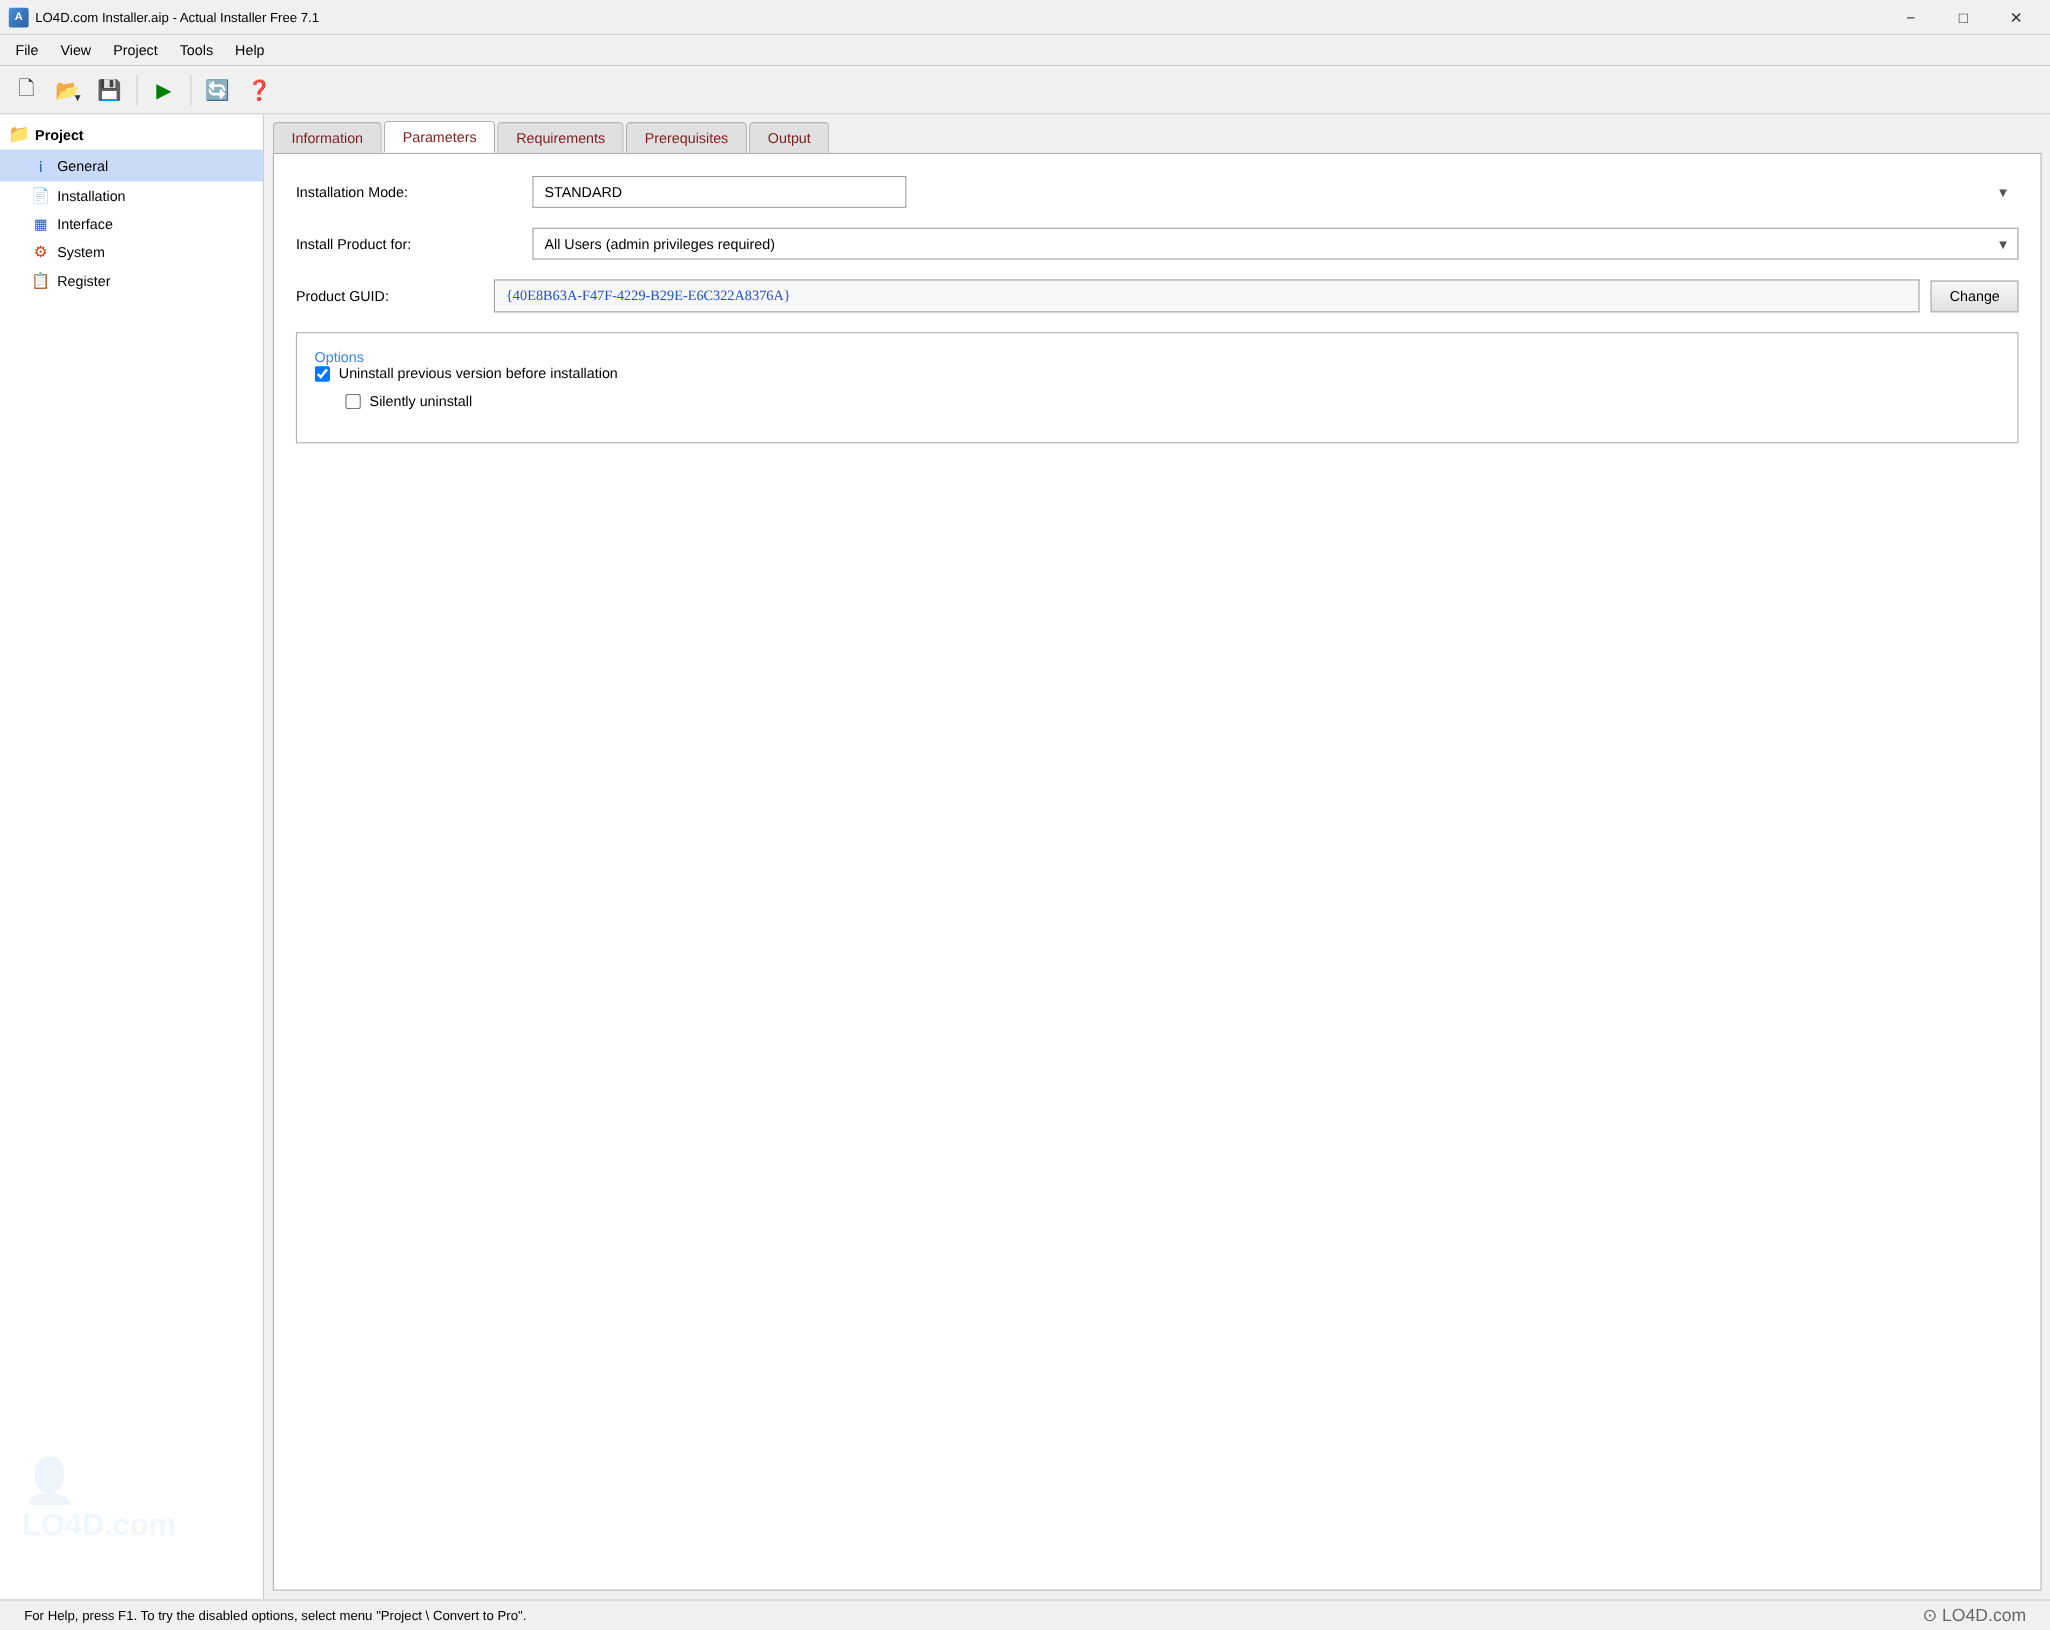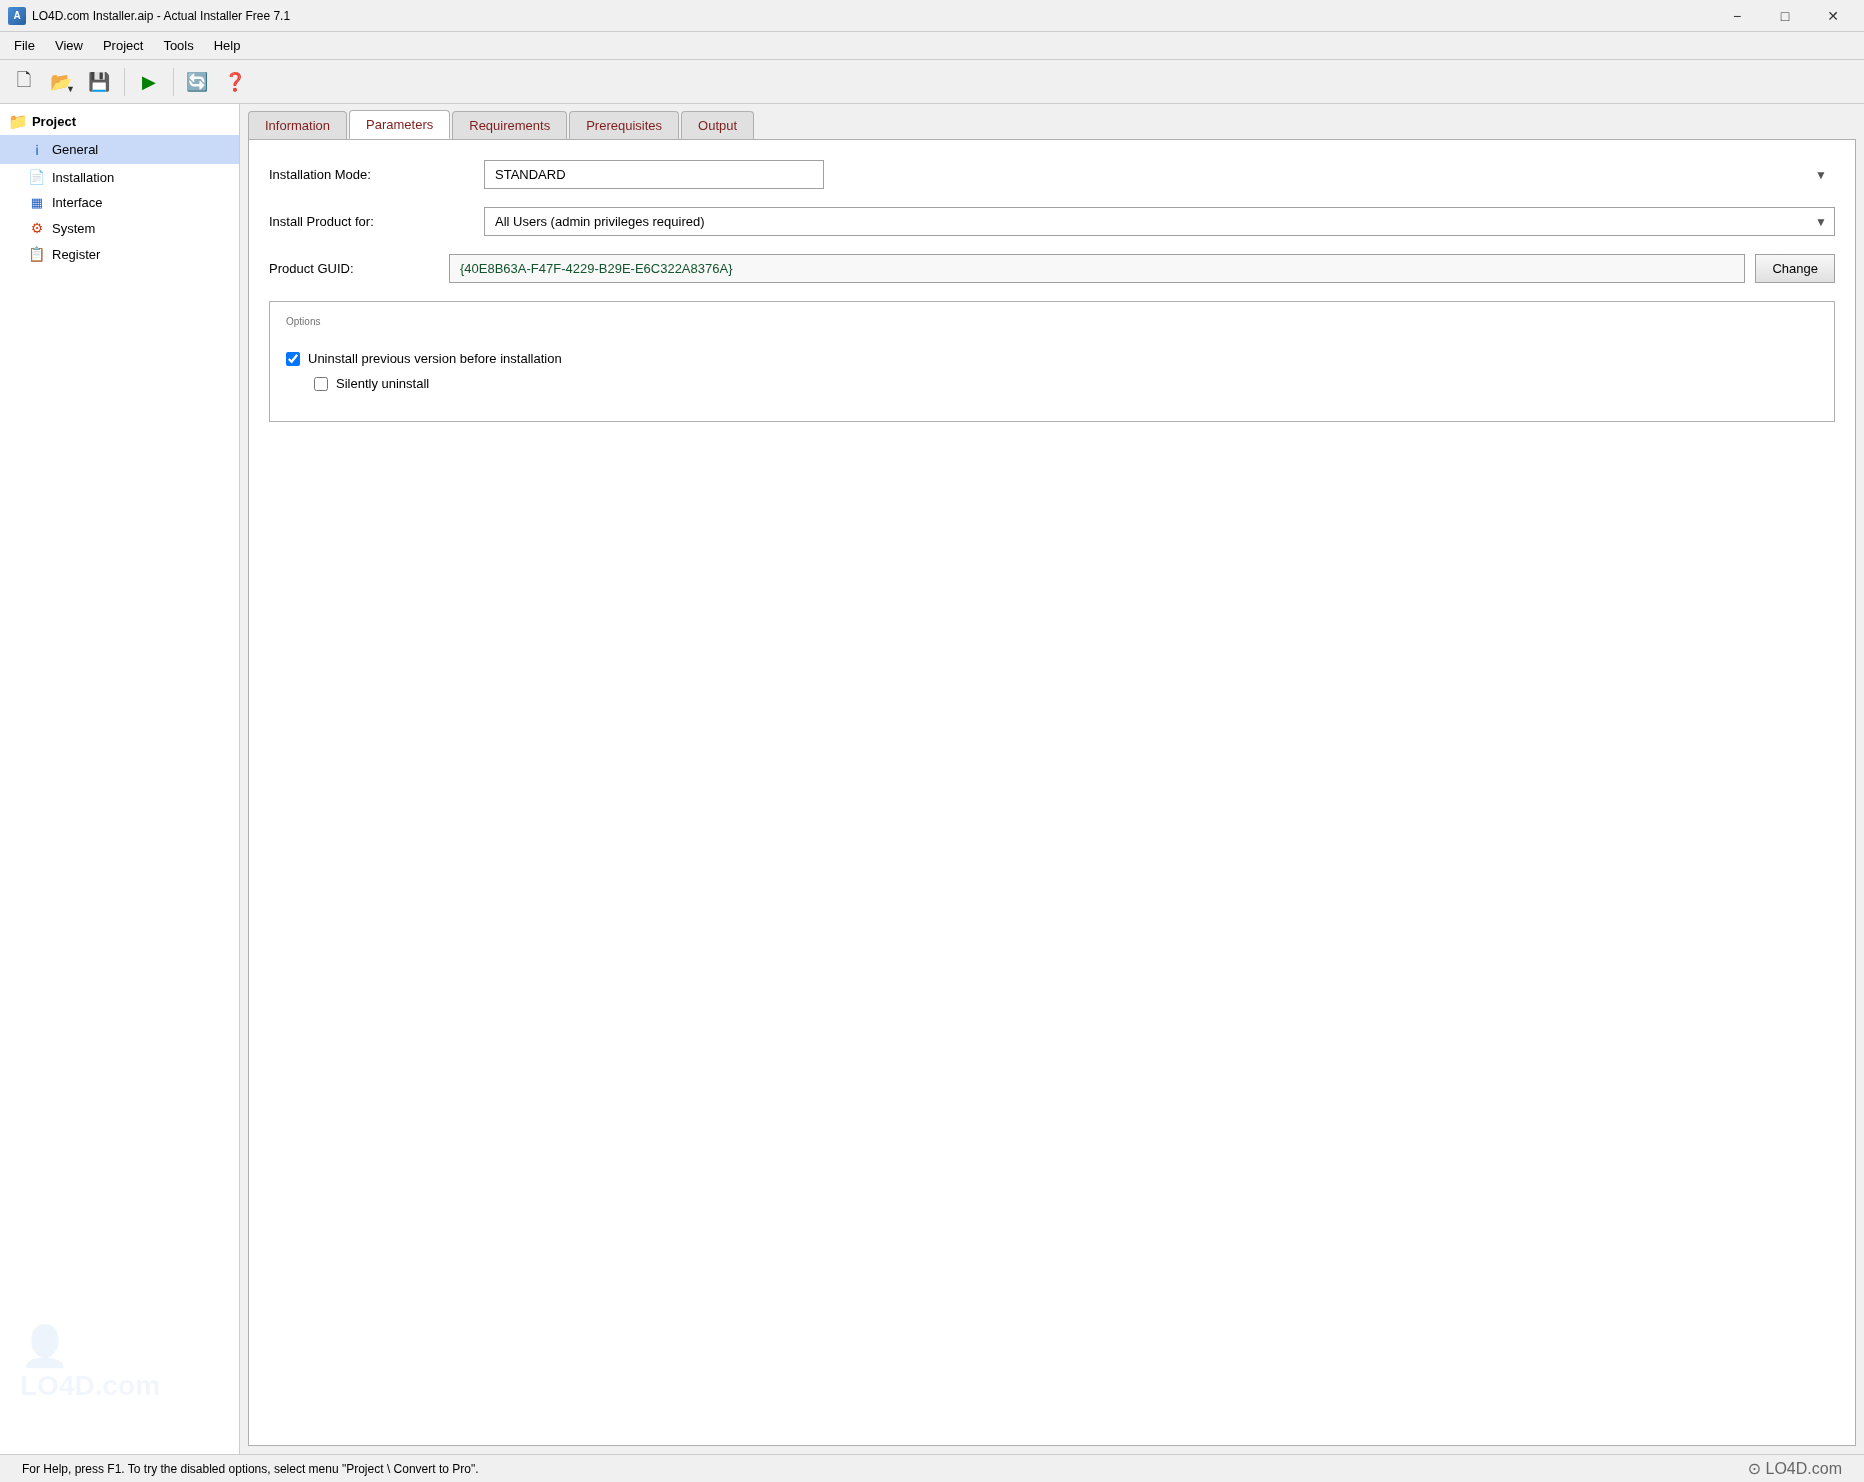--- a/index.html
+++ b/index.html
@@ -257,23 +257,23 @@
       white-space: nowrap;
     }
 
     
     .options-group {
       border: 1px solid #b0b0b0;
       padding: 14px 16px 20px;
       margin-top: 4px;
     }
     .options-title {
-      font-size: 10px;
-      color: #737373;
-      margin-bottom: 24px;
+      font-size: 13px;
+      color: #3b82f6;
+      margin-bottom: 0;
     }
     .checkbox-row {
       display: flex;
       align-items: center;
       gap: 8px;
       margin-bottom: 10px;
       cursor: pointer;
     }
     .checkbox-row.indent {
       margin-left: 28px;
@@ -446,21 +446,21 @@
                 <option>Current User only</option>
               </select>
               <span class="select-arrow">▼</span>
             </div>
           </div>
         </div>
 
         <div class="guid-row">
           <span class="form-label">Product GUID:</span>
           <div style="display:flex;align-items:center;flex:1;">
-            <input type="text" class="text-input" style="flex: 1 1 0%; background: rgb(248, 248, 248); color: #14532d;" readonly="" value="{40E8B63A-F47F-4229-B29E-E6C322A8376A}">
+            <input type="text" class="text-input" style="flex: 1 1 0%; background: rgb(248, 248, 248); color: #1d4ed8; font-family: Liberation Serif, serif;" readonly="" value="{40E8B63A-F47F-4229-B29E-E6C322A8376A}">
             <button class="btn">Change</button>
           </div>
         </div>
 
         <div class="options-group">
           <div class="options-title">Options</div>
 
           <div class="checkbox-row">
             <input type="checkbox" class="checkbox-input" checked="" style="">
             <span class="checkbox-label">Uninstall previous version before installation</span>

